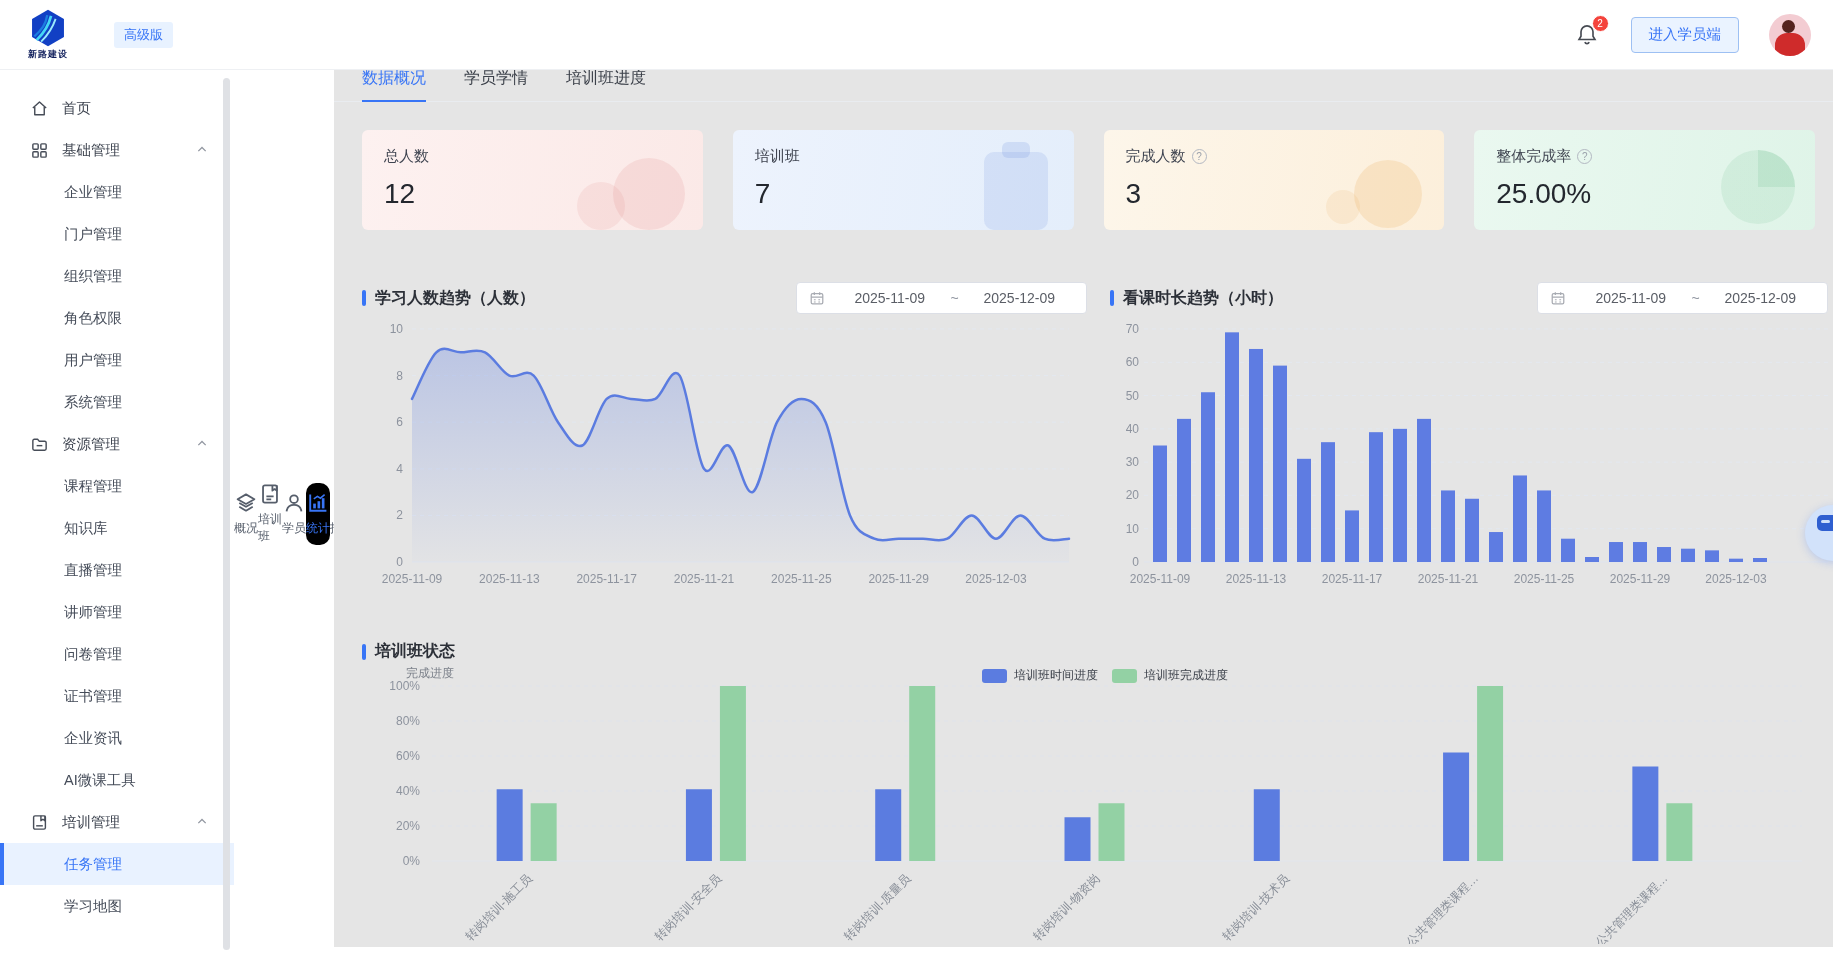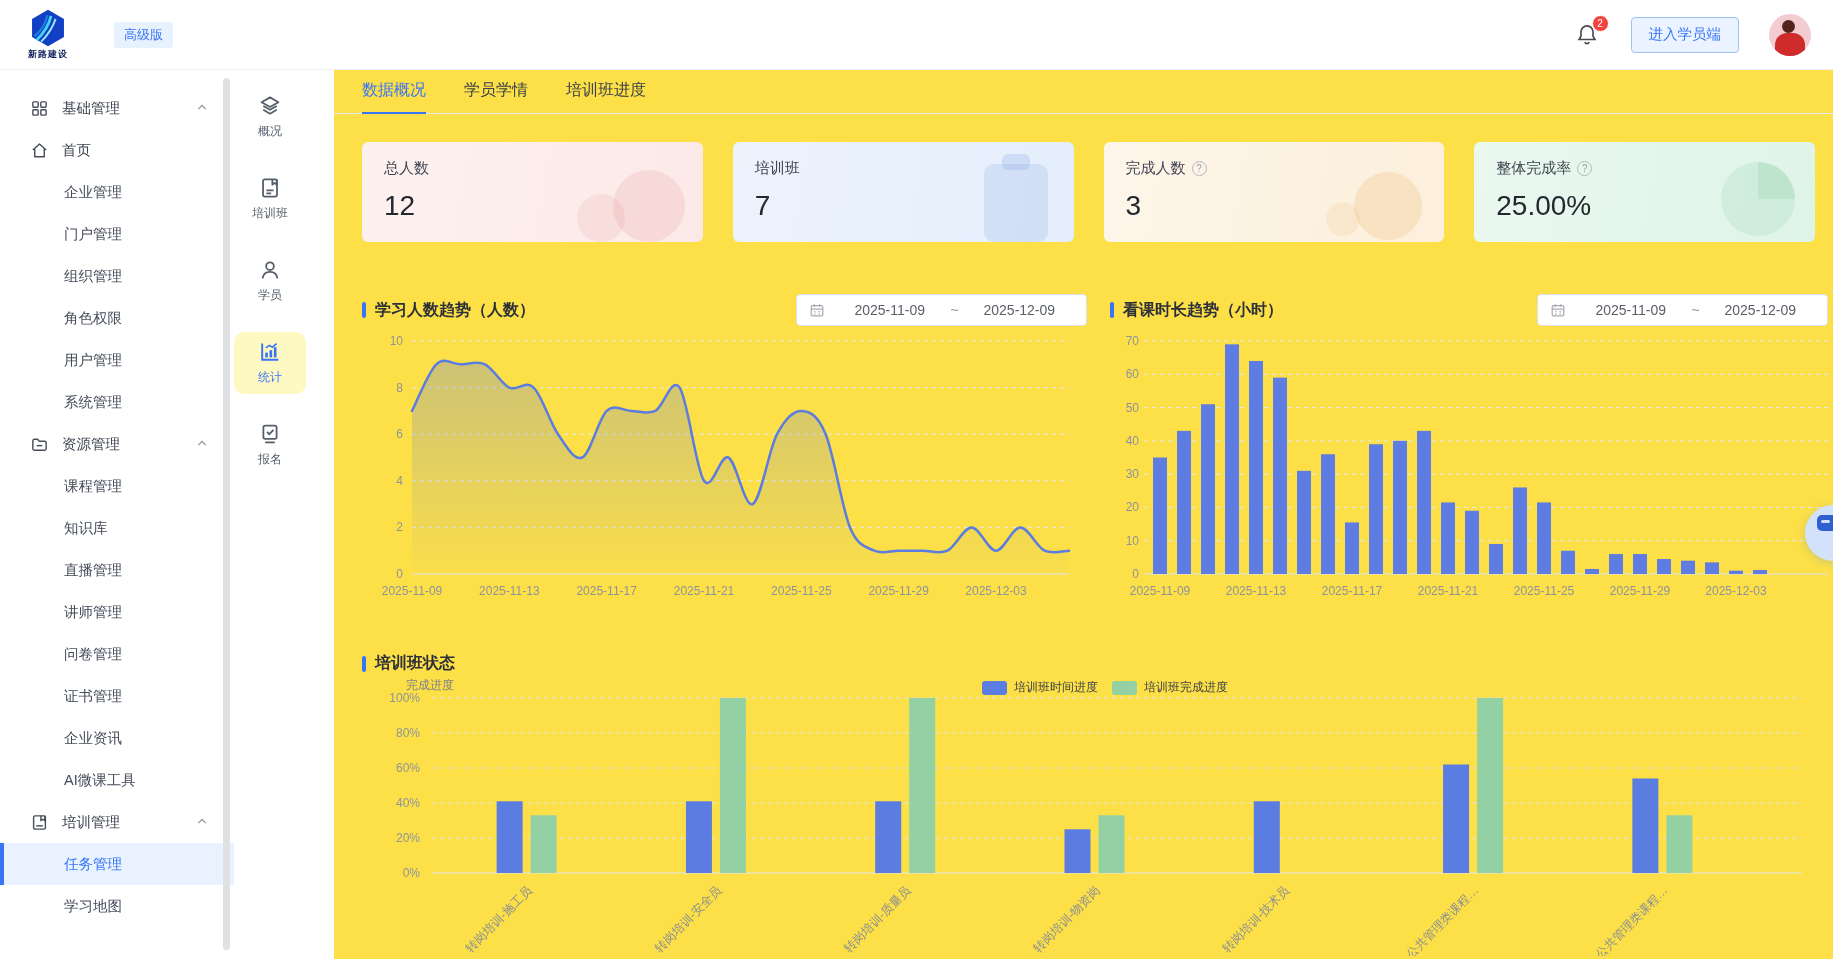--- a/index.html
+++ b/index.html
@@ -31,29 +31,29 @@
     color:#3e4450;cursor:pointer;white-space:nowrap;}
   .m-row.sub{padding-left:64px;color:#454c59;}
   .m-row .m-ic{width:20px;height:20px;margin-right:12px;color:#474d58;display:flex;align-items:center;}
   .m-row .m-ic svg{width:19px;height:19px;}
   .m-row .chev{position:absolute;right:26px;top:16px;color:#9297a1;}
   .m-row .chev svg{width:12px;height:9px;}
   .m-row.active{background:#e9f2ff;color:#3875f6;border-left:4px solid #3875f6;padding-left:60px;}
 
   
   .rail{position:absolute;left:234px;top:70px;width:100px;height:891px;background:#fff;display:flex;
-    flex-direction:column;padding-top:16px;}
+    flex-direction:row;align-items:center;padding-top:16px;}
   .r-item{width:72px;height:62px;border-radius:10px;display:flex;flex-direction:column;align-items:center;
     justify-content:center;margin-bottom:20px;color:#565e6b;cursor:pointer;}
   .r-item svg{width:24px;height:24px;}
   .r-item .r-lb{font-size:12px;margin-top:5px;}
-  .r-item.active{background:#fef9c3;color:#3875f6;}
-
-  
-  .main{position:absolute;left:334px;top:68px;width:1499px;height:891px;background:#fde047;}
+  .r-item.active{background:#000000;color:#3875f6;}
+
+  
+  .main{position:absolute;left:334px;top:56px;width:1499px;height:891px;background:#e5e5e5;}
   .tabbar{height:46px;display:flex;align-items:stretch;gap:38px;padding-left:28px;border-bottom:1px solid #e9ecf0;}
   .tab{display:flex;align-items:center;font-size:16px;color:#3c414a;cursor:pointer;position:relative;}
   .tab.active{color:#3875f6;}
   .tab.active::after{content:"";position:absolute;left:0;right:0;bottom:-1px;height:2px;background:#3875f6;}
 
   
   .stats{position:absolute;left:28px;top:74px;width:1453px;display:flex;gap:30px;border-radius:12px;}
   .card{flex:1;height:100px;border-radius:6px;padding:17px 22px;position:relative;overflow:hidden;}
   .card .c-label{font-size:15px;color:#3f4450;display:flex;align-items:center;position:relative;z-index:2;}
   .card .c-value{font-size:28px;color:#23272e;margin-top:12px;position:relative;z-index:2;}
@@ -128,44 +128,44 @@
       <button class="enter-btn">进入学员端</button>
       <div class="avatar">
         <span class="head"></span>
         <span class="body"></span>
       </div>
     </div>
   </div>
 
   <div class="sidebar">
     <div>
+        <div class="m-row item">
+          <span class="m-ic">
+            <svg viewBox="0 0 20 20" fill="none" stroke="currentColor" stroke-width="1.5" stroke-linejoin="round">
+              <path d="M3 9.5 L10 3.2 L17 9.5"></path>
+              <path d="M5 8.3 V16.5 H15 V8.3"></path>
+            </svg>
+          </span>
+          <span>首页</span>
+        </div>
         <div class="m-row group">
           <span class="m-ic">
             <svg viewBox="0 0 20 20" fill="none" stroke="currentColor" stroke-width="1.5">
               <rect x="3" y="3" width="5.6" height="5.6" rx="1"></rect>
               <rect x="11.4" y="3" width="5.6" height="5.6" rx="1"></rect>
               <rect x="3" y="11.4" width="5.6" height="5.6" rx="1"></rect>
               <rect x="11.4" y="11.4" width="5.6" height="5.6" rx="1"></rect>
             </svg>
           </span>
           <span>基础管理</span>
           <span class="chev">
             <svg viewBox="0 0 14 11" fill="none" stroke="currentColor" stroke-width="1.5">
               <path d="M2.5 7.5 L7 3 L11.5 7.5"></path>
             </svg>
           </span>
-        </div>
-        <div class="m-row item">
-          <span class="m-ic">
-            <svg viewBox="0 0 20 20" fill="none" stroke="currentColor" stroke-width="1.5" stroke-linejoin="round">
-              <path d="M3 9.5 L10 3.2 L17 9.5"></path>
-              <path d="M5 8.3 V16.5 H15 V8.3"></path>
-            </svg>
-          </span>
-          <span>首页</span>
         </div>
         <div class="m-row sub">
           <span>企业管理</span>
         </div>
         <div class="m-row sub">
           <span>门户管理</span>
         </div>
         <div class="m-row sub">
           <span>组织管理</span>
         </div>

